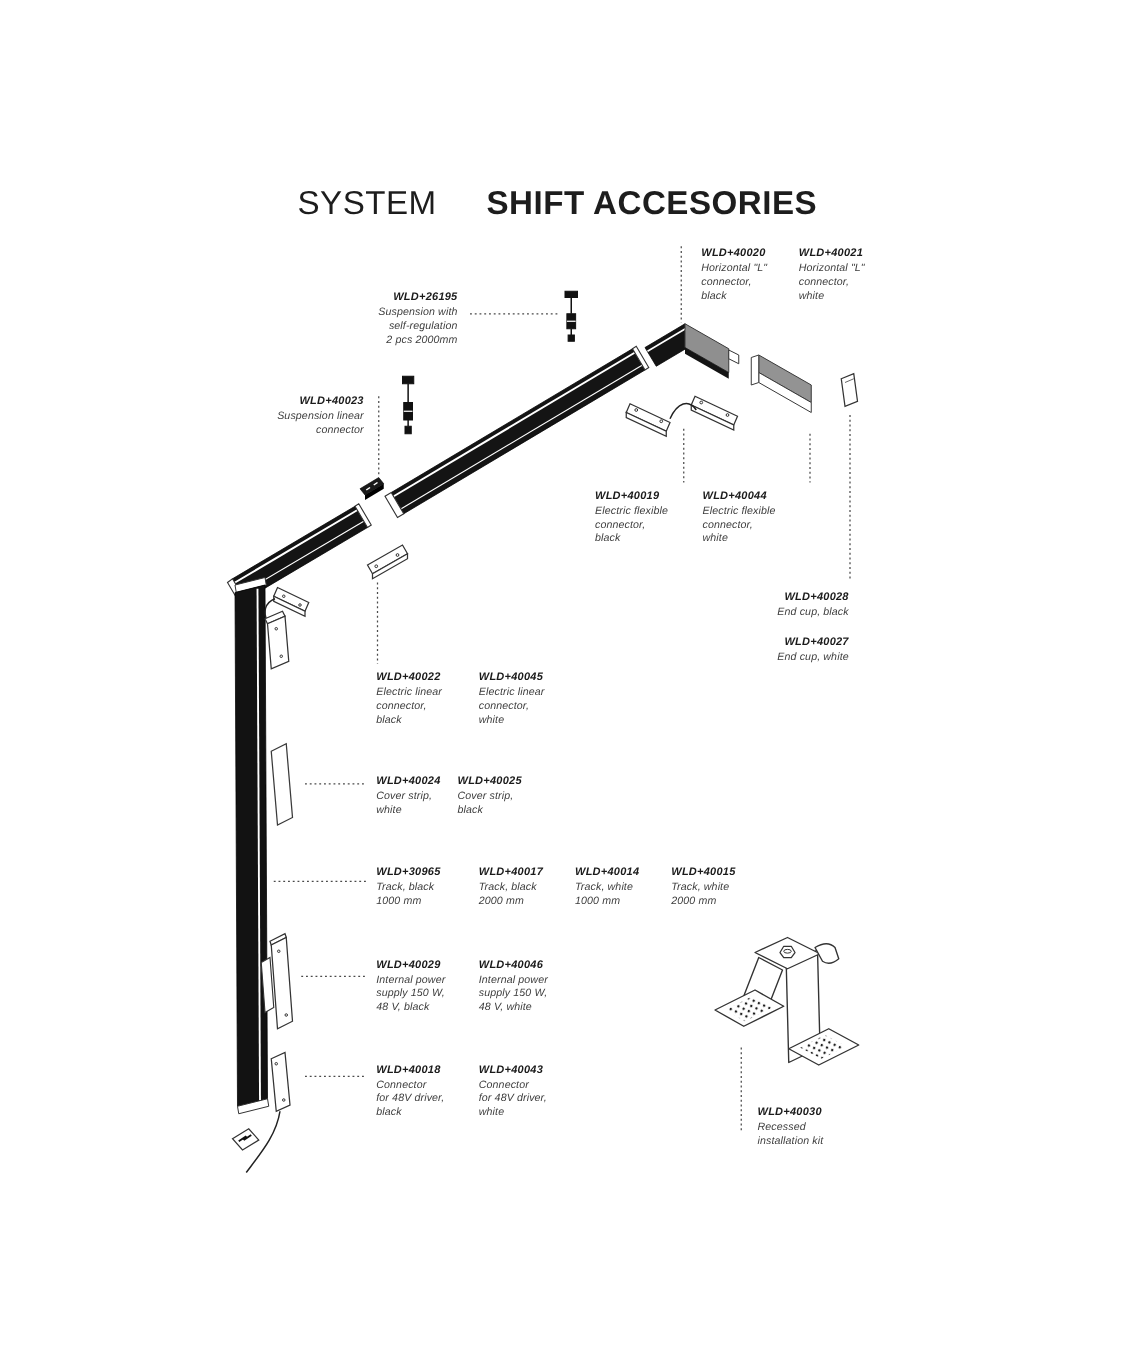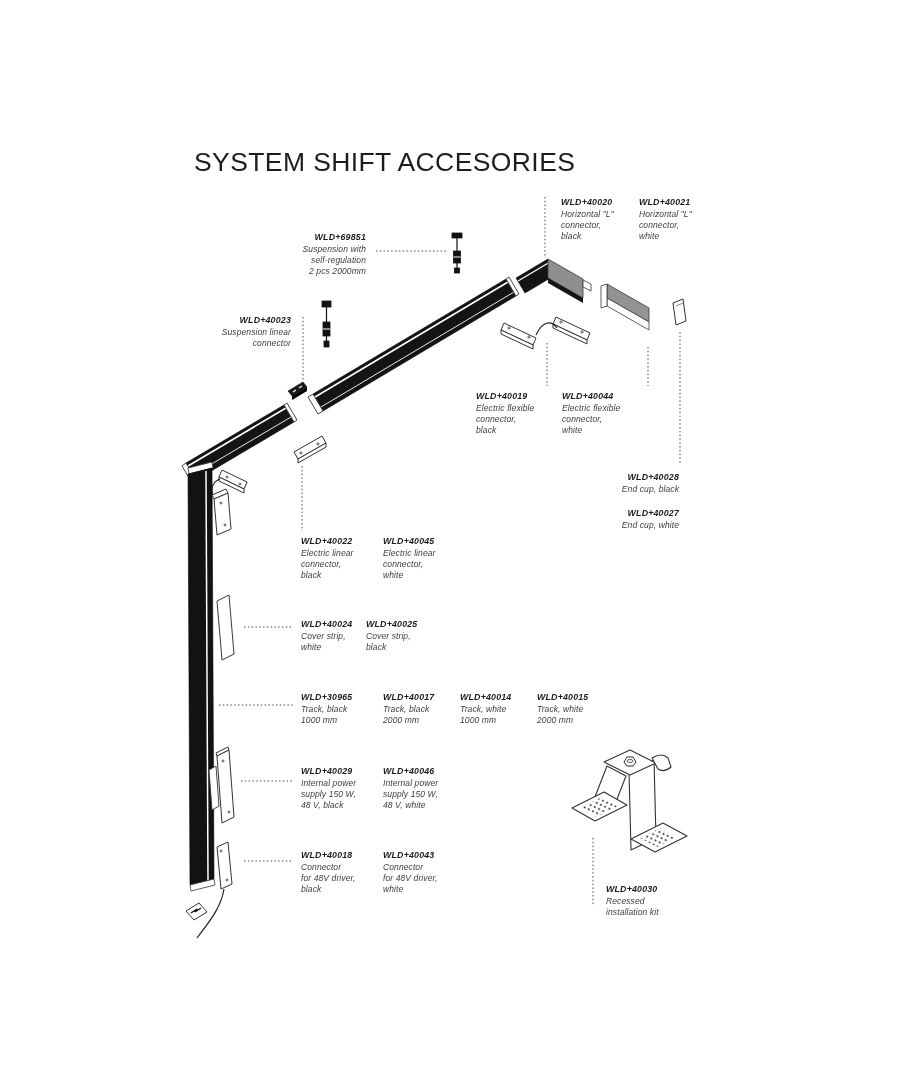--- a/index.html
+++ b/index.html
@@ -1,21 +1,21 @@
 <!DOCTYPE html>
 <html><head>
 <meta charset="utf-8">
 <style>
   html,body{margin:0;padding:0;background:#ffffff;}
   #page{position:relative;width:910px;height:1080px;background:#ffffff;overflow:hidden;
         font-family:"Liberation Sans",sans-serif;}
   #title{position:absolute;left:194px;top:147px;font-size:26.5px;color:#1d1d1d;
          letter-spacing:0.4px;white-space:nowrap;}
-  #title .t-reg{font-weight:400;}
-  #title .t-bold{font-weight:400;}
+  #title .t-reg{font-weight:400;margin-left:44px;}
+  #title .t-bold{font-weight:700;margin-left:32px;}
   .lbl{position:absolute;font-size:8.5px;color:#3d3d3d;line-height:1.28;letter-spacing:0.1px;font-style:italic;}
   .lbl .code{font-weight:700;font-size:8.8px;color:#1b1b1b;letter-spacing:0.2px;margin-bottom:1px;}
   .lbl .desc{white-space:pre-line;}
   .lbl.ra{text-align:right;}
   #diagram{position:absolute;left:0;top:0;z-index:0;}
   .lbl{z-index:1;}
 </style>
 </head>
 <body>
 
@@ -189,21 +189,21 @@
 connector,
 black</div>
   </div>
   <div class="lbl" style="left:639px;top:197px">
     <div class="code">WLD+40021</div>
     <div class="desc">Horizontal "L"
 connector,
 white</div>
   </div>
   <div class="lbl ra" style="right:544px;top:232px">
-    <div class="code">WLD+69851</div>
+    <div class="code">WLD+26195</div>
     <div class="desc">Suspension with
 self-regulation
 2 pcs 2000mm</div>
   </div>
   <div class="lbl ra" style="right:619px;top:315px">
     <div class="code">WLD+40023</div>
     <div class="desc">Suspension linear
 connector</div>
   </div>
   <div class="lbl" style="left:476px;top:391px">

